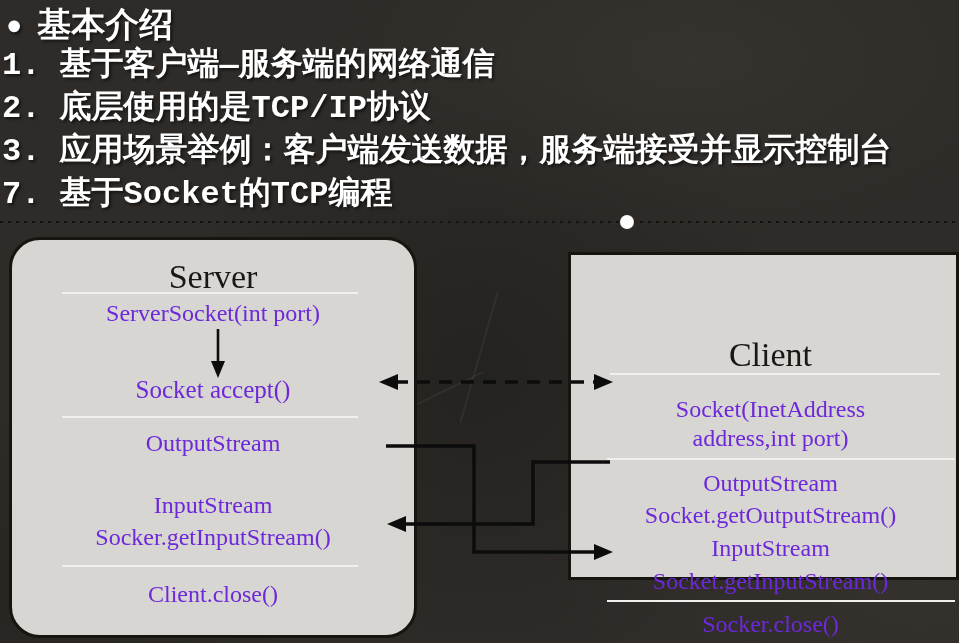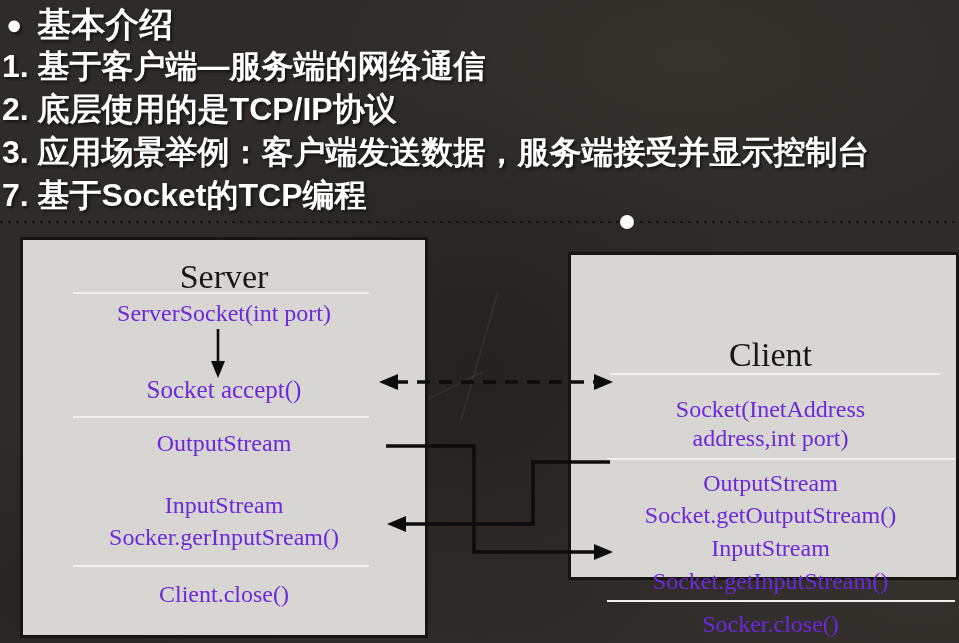--- a/index.html
+++ b/index.html
@@ -24,29 +24,30 @@
   .intro-title{
     position:absolute;left:6px;top:1px;height:46px;line-height:46px;
     font-size:34px;font-weight:800;color:#ffffff;white-space:nowrap;
     text-shadow:2px 2px 3px rgba(0,0,0,0.55);
   }
   .bullet{font-size:27px;margin-right:15px;vertical-align:2px;}
   .intro-item{
     position:absolute;left:2px;height:40px;line-height:40px;
     font-size:32px;font-weight:800;color:#ffffff;white-space:nowrap;
     text-shadow:2px 2px 3px rgba(0,0,0,0.55);
+    font-family:Liberation Mono, monospace;
   }
   .it1{top:46px}.it2{top:89px}.it3{top:132px}.it4{top:175px}
 
   
   .box{
     position:absolute;background:#d8d6d3;border:3px solid #17150f;
     box-sizing:border-box;
   }
-  .server-box{left:20px;top:237px;width:408px;height:401px;}
+  .server-box{left:9px;top:237px;width:408px;height:401px;border-radius:31px;}
   .client-box{left:568px;top:252px;width:391px;height:328px;}
 
   .box-title{
     position:absolute;width:100%;text-align:center;
     font-family:"Liberation Serif","DejaVu Serif",serif;
     font-size:34px;height:44px;line-height:44px;color:#191613;
   }
   .sv-title{top:15px;}
   .cl-title{top:78px;left:7px;}
 
@@ -81,21 +82,21 @@
   </div>
 
   <div class="box server-box">
     <div class="box-title sv-title">Server</div>
     <div class="sep sv-sep" style="top:52px"></div>
     <div class="brow" style="top:59px">ServerSocket(int port)</div>
     <div class="brow" style="top:136px;font-size:25px">Socket accept()</div>
     <div class="sep sv-sep" style="top:176px"></div>
     <div class="brow" style="top:189px">OutputStream</div>
     <div class="brow" style="top:251px">InputStream</div>
-    <div class="brow" style="top:283px">Socker.gerInputSream()</div>
+    <div class="brow" style="top:283px">Socker.getInputStream()</div>
     <div class="sep sv-sep" style="top:325px"></div>
     <div class="brow" style="top:340px">Client.close()</div>
   </div>
 
   <div class="box client-box">
     <div class="box-title cl-title">Client</div>
     <div class="sep cl-sep first" style="top:118px"></div>
     <div class="brow" style="top:140px">Socket(InetAddress</div>
     <div class="brow" style="top:169px">address,int port)</div>
     <div class="sep cl-sep" style="top:203px"></div>

